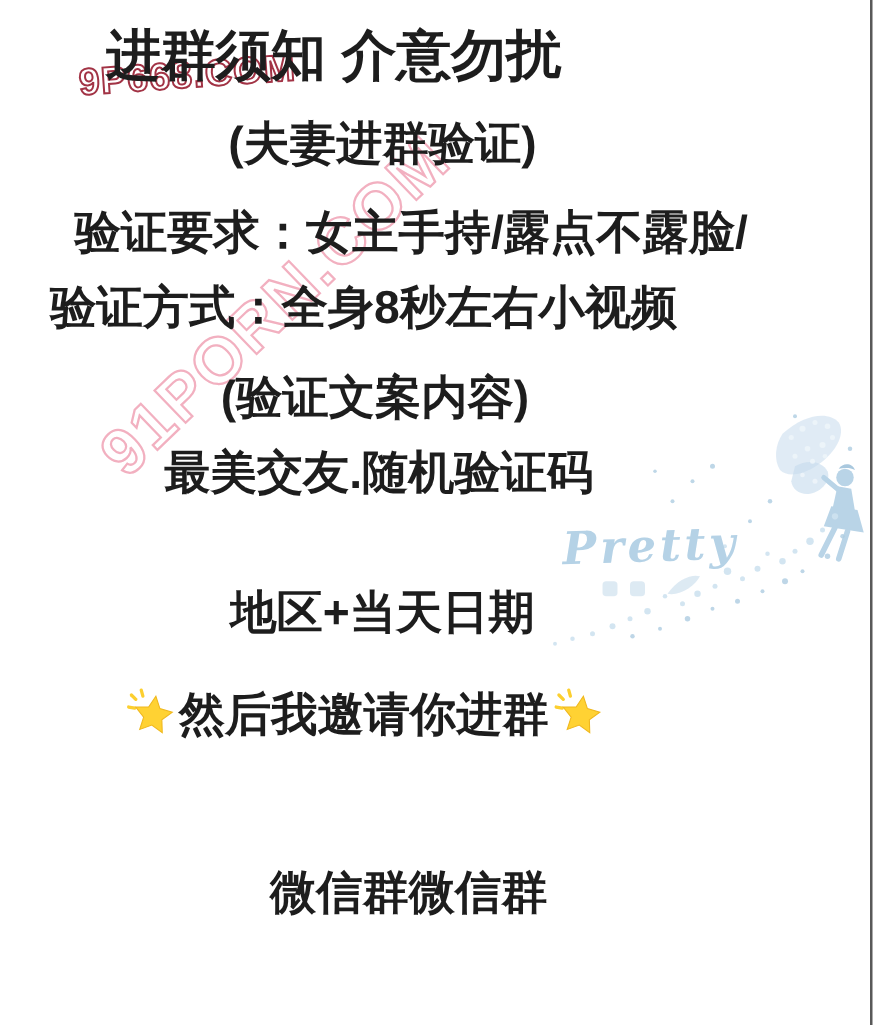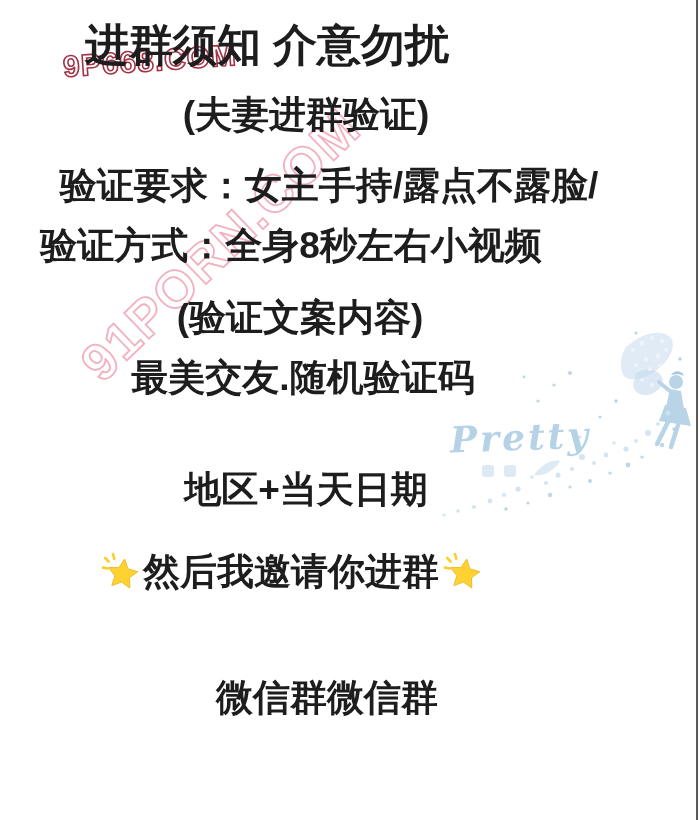--- a/index.html
+++ b/index.html
@@ -21,23 +21,23 @@
     white-space:nowrap;
     z-index:3;
   }
   #ln-title   {top:18px; padding-right:166px;font-size:44px;line-height:54px;}
   #ln-subtitle{top:91px; padding-right:88px;}
   #ln-req     {top:162px;padding-right:82px;margin-left:40px;}
   #ln-method  {top:222px;padding-right:118px;}
   #ln-copyhdr {top:294px;padding-right:100px;}
   #ln-copy1   {top:354px;padding-right:94px;}
   #ln-copy2   {top:422px;padding-right:88px;margin-top:44px;}
-  #ln-invite  {top:548px;padding-right:118px;display:flex;align-items:center;justify-content:center;gap:2px;}
+  #ln-invite  {top:548px;padding-right:118px;display:flex;align-items:flex-start;justify-content:center;gap:2px;}
   #ln-rule    {top:616px;padding-right:0;}
-  #ln-footer  {top:674px;padding-right:46px;}
+  #ln-footer  {top:690px;padding-right:46px;}
 
   
   .wm{
     position:absolute;
     font-weight:800;
     color:transparent;
     z-index:1;
     white-space:nowrap;
     text-align:center;
   }

